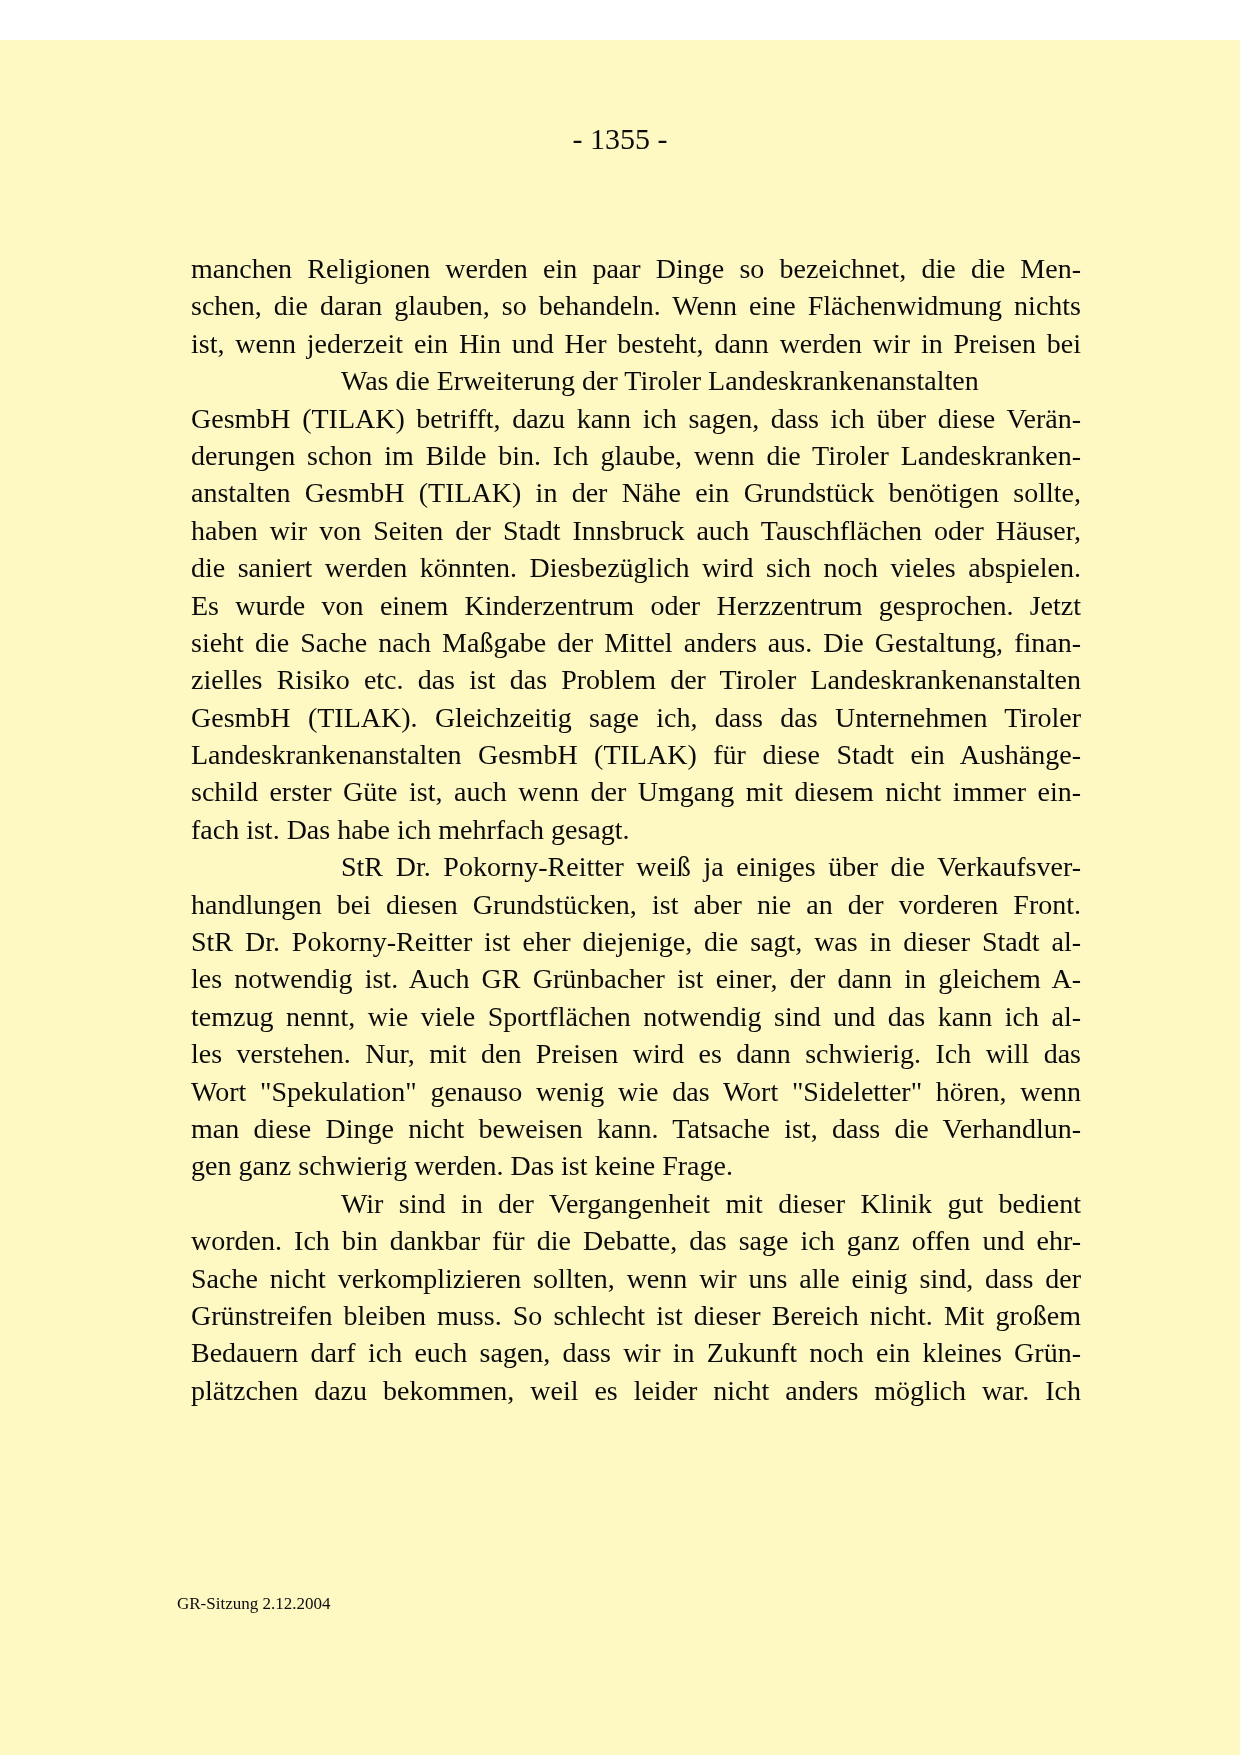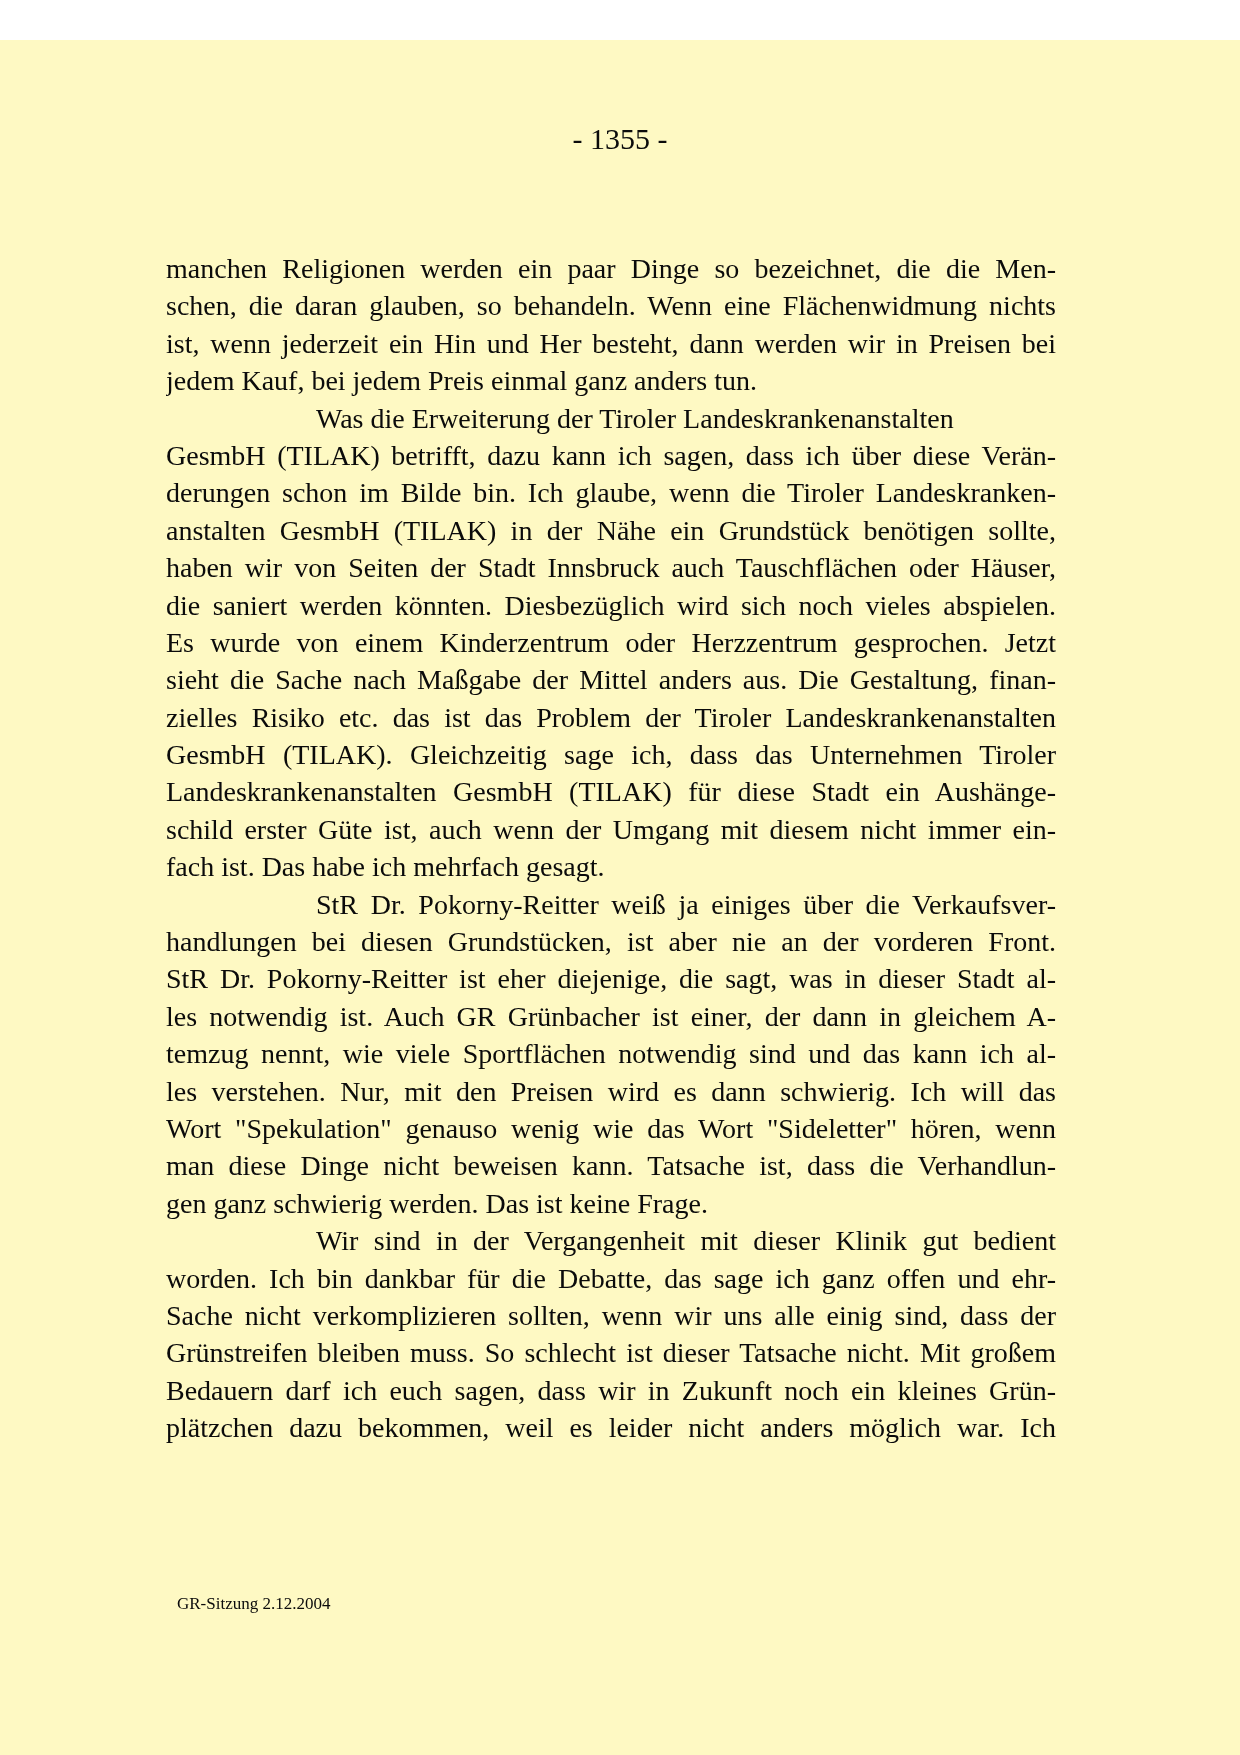--- a/index.html
+++ b/index.html
@@ -21,21 +21,21 @@
     position: absolute;
     top: 82px;
     left: 0;
     width: 100%;
     text-align: center;
     font-size: 30px;
     line-height: 34px;
   }
   .body-text {
     position: absolute;
-    left: 166px;
+    left: 191px;
     top: 210px;
     width: 890px;
     font-size: 28px;
     line-height: 37.4px;
   }
   .paragraph {
     margin: 0;
     padding: 0;
   }
   .line {
@@ -62,21 +62,20 @@
 <body>
 
 <div class="page">
   <div class="page-number">- 1355 -</div>
 
   <div class="body-text">
       <div class="paragraph">
         <div class="line just">manchen Religionen werden ein paar Dinge so bezeichnet, die die Men-</div>
         <div class="line just">schen, die daran glauben, so behandeln. Wenn eine Flächenwidmung nichts</div>
         <div class="line just">ist, wenn jederzeit ein Hin und Her besteht, dann werden wir in Preisen bei</div>
-        <div class="line">jedem Kauf, bei jedem Preis einmal ganz anders tun.</div>
       </div>
       <div class="paragraph">
         <div class="line indent">Was die Erweiterung der Tiroler Landeskrankenanstalten</div>
         <div class="line just">GesmbH (TILAK) betrifft, dazu kann ich sagen, dass ich über diese Verän-</div>
         <div class="line just">derungen schon im Bilde bin. Ich glaube, wenn die Tiroler Landeskranken-</div>
         <div class="line just">anstalten GesmbH (TILAK) in der Nähe ein Grundstück benötigen sollte,</div>
         <div class="line just">haben wir von Seiten der Stadt Innsbruck auch Tauschflächen oder Häuser,</div>
         <div class="line just">die saniert werden könnten. Diesbezüglich wird sich noch vieles abspielen.</div>
         <div class="line just">Es wurde von einem Kinderzentrum oder Herzzentrum gesprochen. Jetzt</div>
         <div class="line just">sieht die Sache nach Maßgabe der Mittel anders aus. Die Gestaltung, finan-</div>
@@ -94,20 +93,20 @@
         <div class="line just">temzug nennt, wie viele Sportflächen notwendig sind und das kann ich al-</div>
         <div class="line just">les verstehen. Nur, mit den Preisen wird es dann schwierig. Ich will das</div>
         <div class="line just">Wort "Spekulation" genauso wenig wie das Wort "Sideletter" hören, wenn</div>
         <div class="line just">man diese Dinge nicht beweisen kann. Tatsache ist, dass die Verhandlun-</div>
         <div class="line">gen ganz schwierig werden. Das ist keine Frage.</div>
       </div>
       <div class="paragraph">
         <div class="line just indent">Wir sind in der Vergangenheit mit dieser Klinik gut bedient</div>
         <div class="line just">worden. Ich bin dankbar für die Debatte, das sage ich ganz offen und ehr-</div>
         <div class="line just">Sache nicht verkomplizieren sollten, wenn wir uns alle einig sind, dass der</div>
-        <div class="line just">Grünstreifen bleiben muss. So schlecht ist dieser Tatsache nicht. Mit großem</div>
+        <div class="line just">Grünstreifen bleiben muss. So schlecht ist dieser Bereich nicht. Mit großem</div>
         <div class="line just">Bedauern darf ich euch sagen, dass wir in Zukunft noch ein kleines Grün-</div>
         <div class="line just">plätzchen dazu bekommen, weil es leider nicht anders möglich war. Ich</div>
       </div>
     </div>
 
   <div class="footer-note">GR-Sitzung 2.12.2004</div>
 </div>
 
 </body></html>

